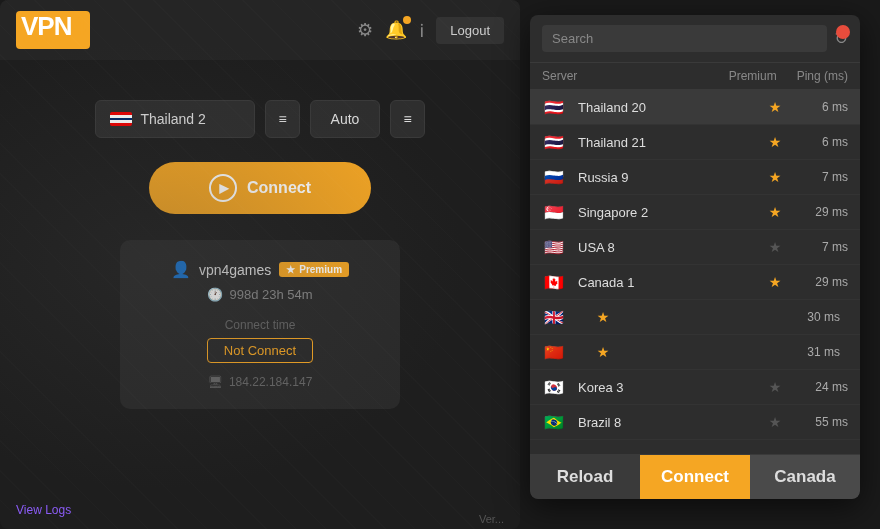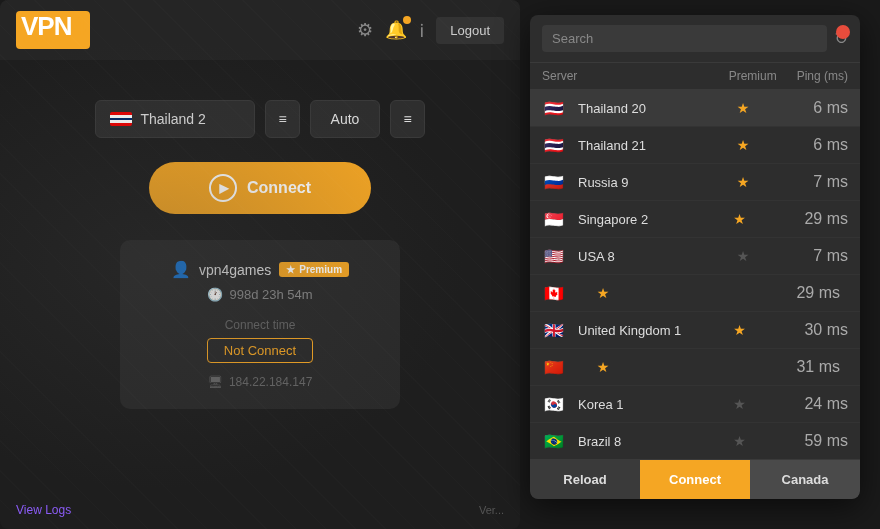--- a/index.html
+++ b/index.html
@@ -263,21 +263,21 @@
       position: absolute;
       bottom: 12px;
       left: 16px;
       color: #8b5cf6;
       font-size: 12px;
       cursor: pointer;
     }
 
     .ver-text {
       position: absolute;
-      bottom: 13px;
+      bottom: 4px;
       right: 16px;
       color: #555;
       font-size: 11px;
     }
 
     
     .server-overlay {
       position: absolute;
       top: 15px;
       left: 530px;
@@ -386,38 +386,37 @@
       font-size: 14px;
       width: 50px;
       text-align: center;
     }
 
     .star-gold { color: #f5a623; }
     .star-gray { color: #555; }
 
     .ping-ms {
       color: #aaa;
-      font-size: 16px;
+      font-size: 12px;
       min-width: 40px;
       text-align: right;
-      margin-left: 32px;
     }
 
     
     .overlay-footer {
       display: flex;
       gap: 0;
       border-top: 1px solid #3a3a3a;
     }
 
     .footer-btn {
       flex: 1;
       padding: 12px;
       border: none;
-      font-size: 13px;
+      font-size: 17px;
       font-weight: 600;
       cursor: pointer;
       transition: opacity 0.2s;
     }
 
     .reload-btn {
       background: #3a3a3a;
       color: #ddd;
       border-radius: 0 0 0 8px;
     }
@@ -547,45 +546,45 @@
         <div class="ping-ms">29 ms</div>
       </div>
       <div class="server-item">
         <div class="flag" style="font-size: 16px;">🇺🇸</div>
         <div class="server-name">USA 8</div>
         <div class="star-icon star-gray">★</div>
         <div class="ping-ms">7 ms</div>
       </div>
       <div class="server-item">
         <div class="flag" style="font-size: 16px;">🇨🇦</div>
+        <div class="server-name">Canada 1</div>
         <div class="star-icon star-gold">★</div>
         <div class="ping-ms">29 ms</div>
       </div>
       <div class="server-item">
         <div class="flag" style="font-size: 16px;">🇬🇧</div>
-        <div class="server-name">United Kingdom 1</div>
         <div class="star-icon star-gold">★</div>
         <div class="ping-ms">30 ms</div>
       </div>
       <div class="server-item">
         <div class="flag" style="font-size: 16px;">🇨🇳</div>
         <div class="star-icon star-gold">★</div>
         <div class="ping-ms">31 ms</div>
       </div>
       <div class="server-item">
         <div class="flag" style="font-size: 16px;">🇰🇷</div>
-        <div class="server-name">Korea 1</div>
+        <div class="server-name">Korea 3</div>
         <div class="star-icon star-gray">★</div>
         <div class="ping-ms">24 ms</div>
       </div>
       <div class="server-item">
         <div class="flag" style="font-size: 16px;">🇧🇷</div>
         <div class="server-name">Brazil 8</div>
         <div class="star-icon star-gray">★</div>
-        <div class="ping-ms">59 ms</div>
+        <div class="ping-ms">55 ms</div>
       </div>
     </div>
 
   <div class="overlay-footer">
     <button class="footer-btn reload-btn">Reload</button>
     <button class="footer-btn connect-footer-btn">Connect</button>
     <button class="footer-btn cancel-btn">Canada</button>
   </div>
 </div>
 

